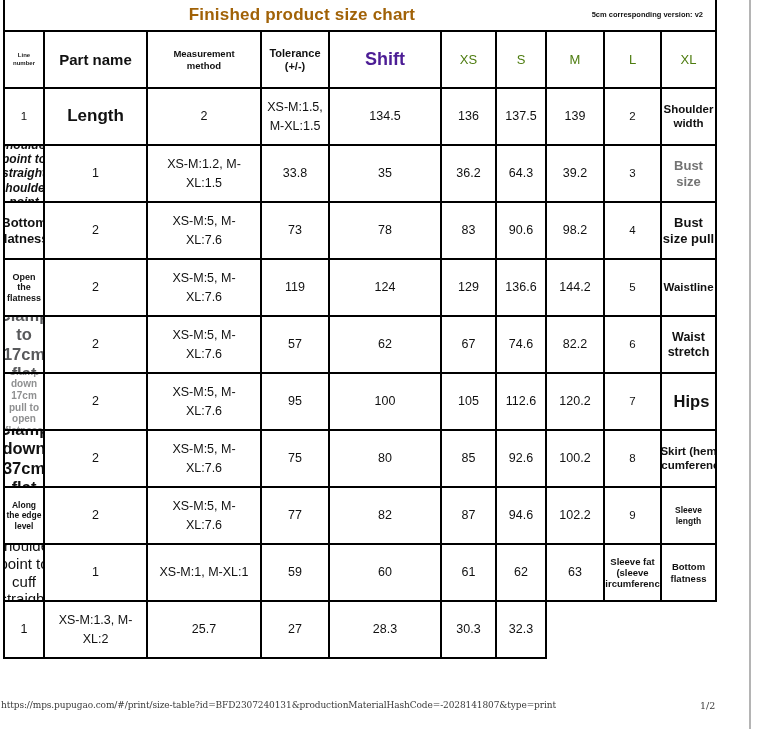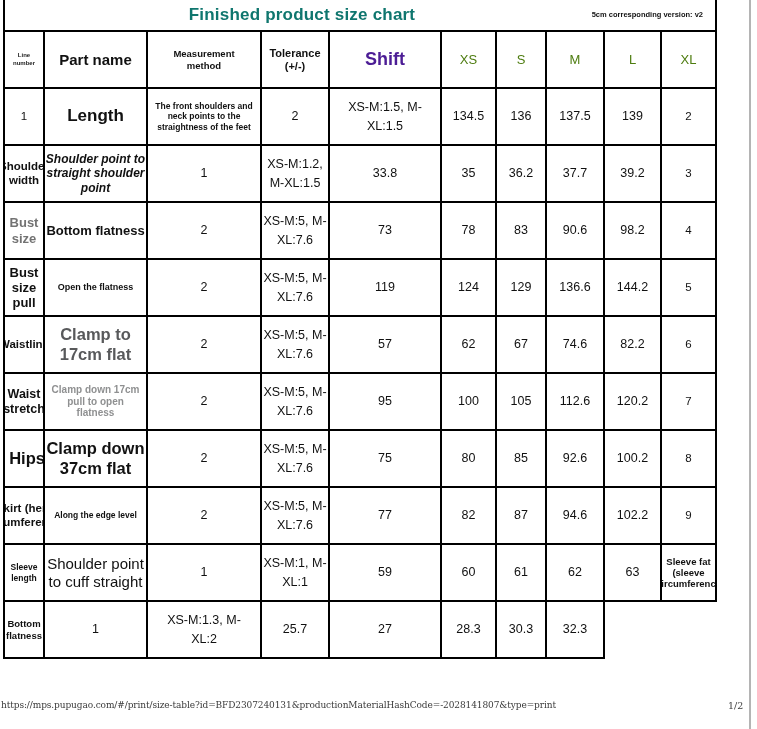--- a/index.html
+++ b/index.html
@@ -25,21 +25,21 @@
     text-align:center;box-sizing:border-box;
     line-height:1.18;
     overflow:hidden;
   }
   .title-cell{
     grid-column:1 / -1;
     position:relative;
     justify-content:center;
   }
   .page-title{
-    font-size:17px;font-weight:bold;color:#0f766e;
+    font-size:17px;font-weight:bold;color:#a16207;
     margin-right:116px;letter-spacing:0.2px;
   }
   .version-note{
     position:absolute;right:12px;top:50%;transform:translateY(-50%);
     font-size:7.5px;font-weight:bold;color:#111;
   }
   .h-line{font-size:6px;font-weight:bold;width:26px;line-height:1.3;color:#222;}
   .h-part{font-size:15px;font-weight:bold;}
   .h-method{font-size:9.5px;font-weight:bold;width:80px;}
   .h-tol{font-size:11px;font-weight:bold;width:62px;}
@@ -49,21 +49,21 @@
   .c-tol{font-size:12.5px;}
   .c-shift{font-size:12.5px;width:90px;line-height:1.45;}
   .c-val{font-size:12.5px;}
   .footer-url{
     position:absolute;left:1px;top:700px;
     font-family:"DejaVu Serif", serif;
     font-size:9px;color:#3a3a3a;letter-spacing:-0.1px;
     white-space:nowrap;
   }
   .page-indicator{
-    position:absolute;left:728px;top:700px;
+    position:absolute;left:700px;top:700px;
     font-family:"DejaVu Serif", serif;
     font-size:9.5px;color:#3a3a3a;
   }
   .page-edge{
     position:absolute;left:749px;top:0;width:2px;height:729px;
     background:#b4b4b4;
   }
 </style>
 </head>
 <body>
@@ -106,23 +106,20 @@
       <span class="h-size">XL</span>
     </div>
 
 <div class="cell">
       <span class="c-line">1</span>
     </div>
     <div class="cell">
       <span style="font-size: 17px; font-weight: bold;">Length</span>
     </div>
     <div class="cell">
-      <span style="font-size: 8.5px; font-weight: bold; width: 104px;">The front shoulders and neck points to the straightness of the feet</span>
-    </div>
-    <div class="cell">
       <span class="c-tol">2</span>
     </div>
     <div class="cell">
       <span class="c-shift">XS-M:1.5, M-XL:1.5</span>
     </div>
     <div class="cell">
       <span class="c-val">134.5</span>
     </div>
     <div class="cell">
       <span class="c-val">136</span>
@@ -151,21 +148,21 @@
     <div class="cell">
       <span class="c-val">33.8</span>
     </div>
     <div class="cell">
       <span class="c-val">35</span>
     </div>
     <div class="cell">
       <span class="c-val">36.2</span>
     </div>
     <div class="cell">
-      <span class="c-val">37.7</span>
+      <span class="c-val">64.3</span>
     </div>
     <div class="cell">
       <span class="c-val">39.2</span>
     </div>
     <div class="cell">
       <span class="c-line">3</span>
     </div>
     <div class="cell">
       <span style="font-size: 13px; font-weight: bold; color: #737373; text-align: center;">Bust size</span>
     </div>

